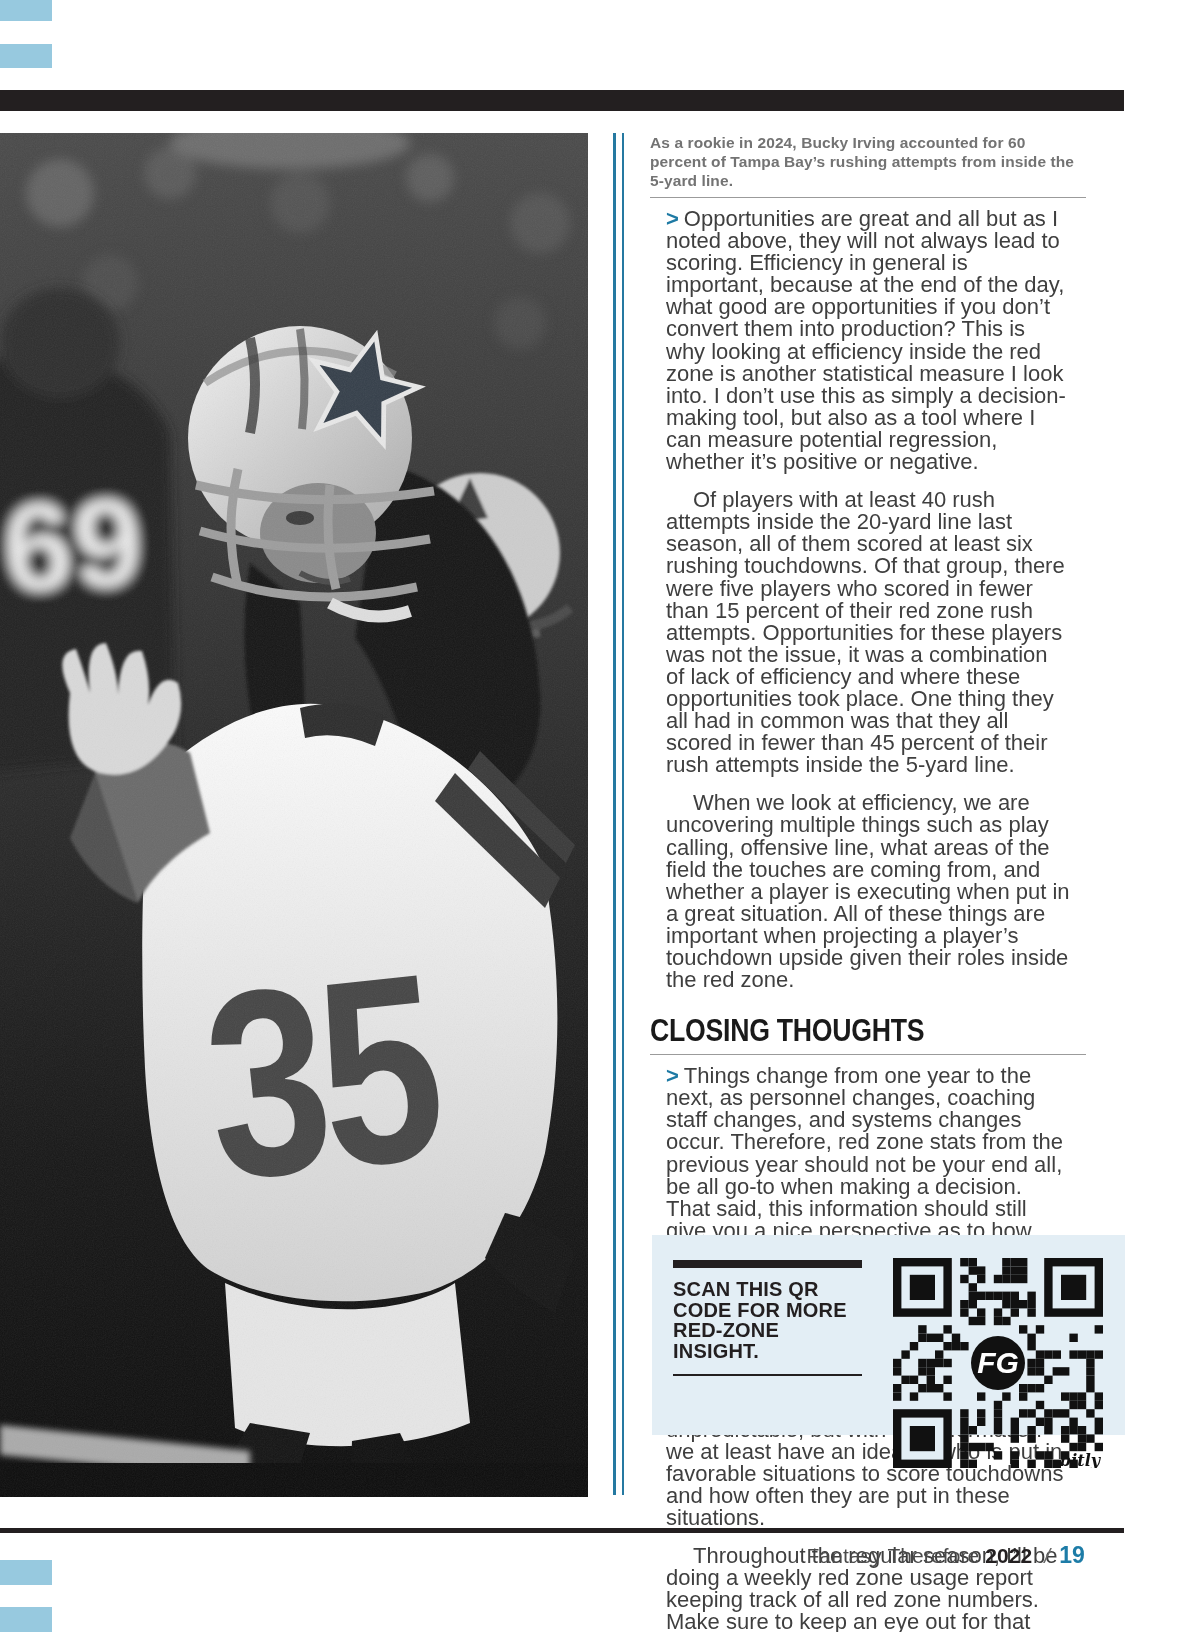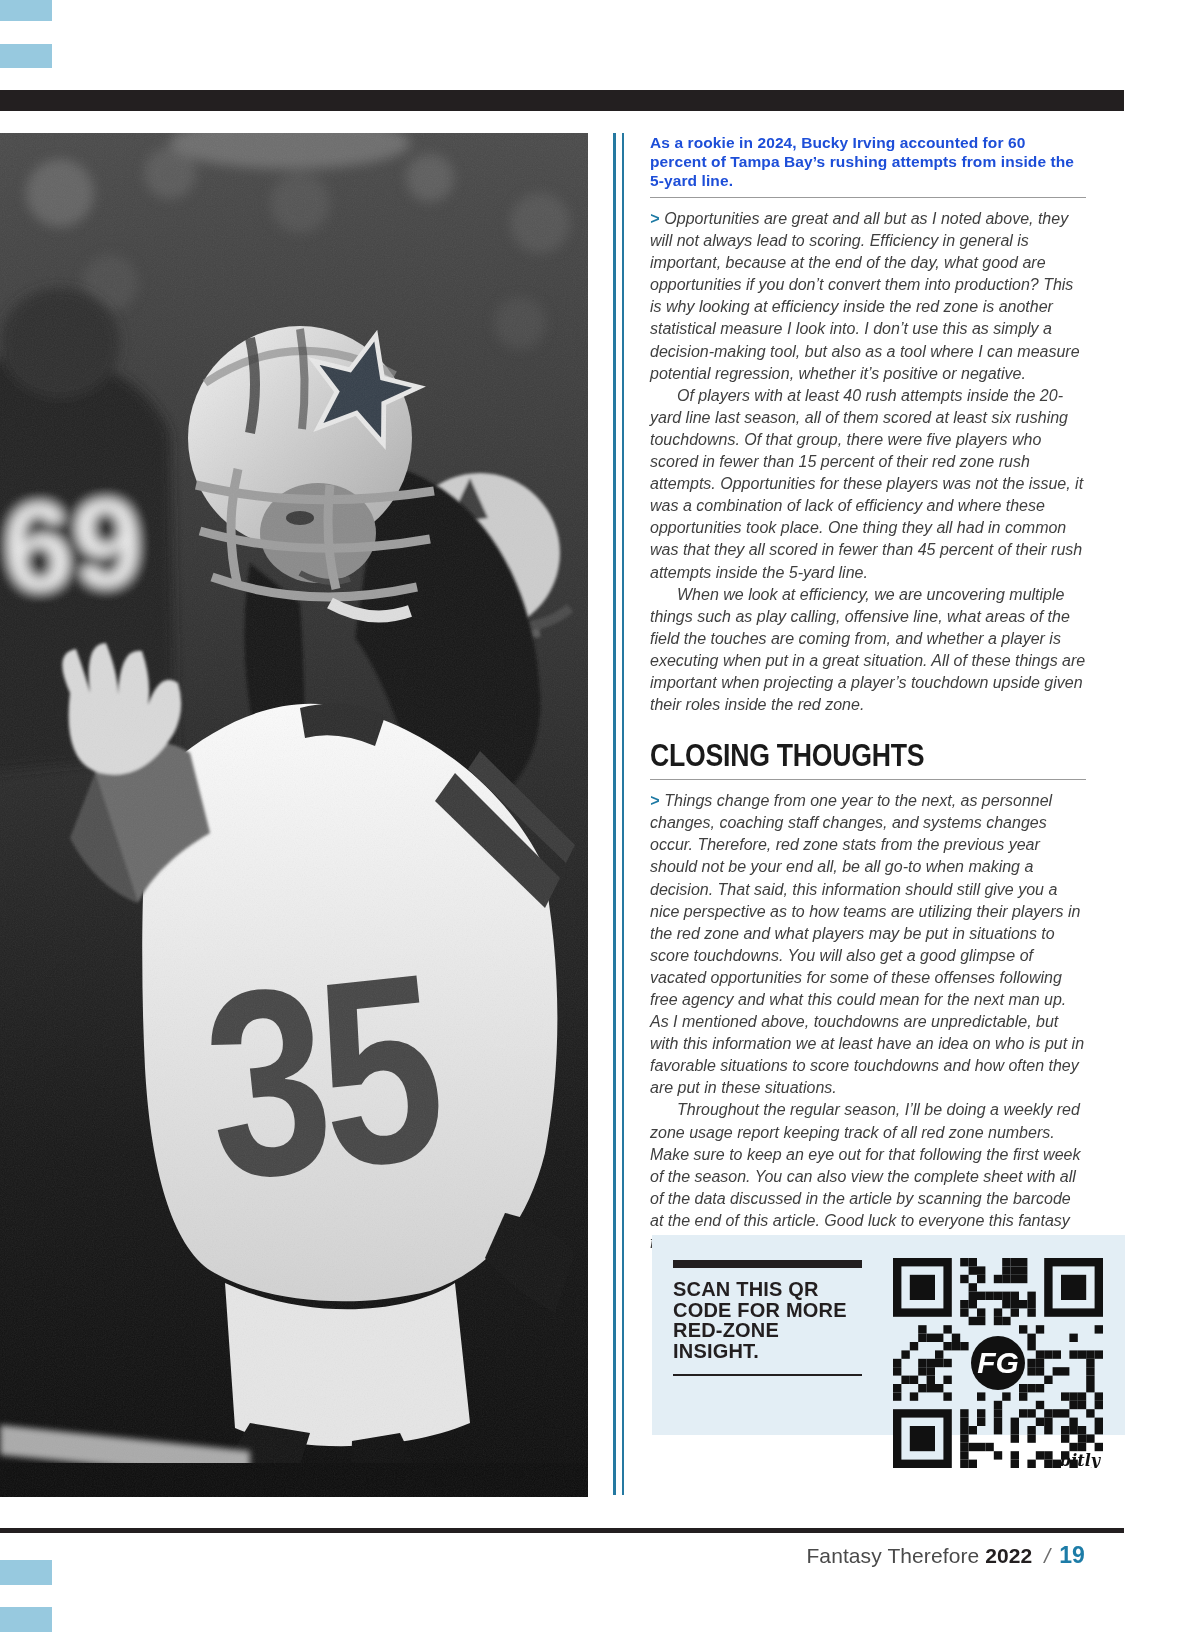--- a/index.html
+++ b/index.html
@@ -18,27 +18,27 @@
   
   .photo-wrap{position:absolute;left:0;top:133px;width:588px;height:1364px;overflow:hidden;background:#222;}
 
   
   .v-rule{position:absolute;top:133px;height:1362px;background:#2579a1;}
   .v-rule-1{left:613px;width:3px;}
   .v-rule-2{left:622px;width:2px;}
 
   
   .article{position:absolute;left:650px;top:133px;width:436px;}
-  .caption{font-weight:bold;font-size:15.5px;line-height:19px;color:#1d4ed8;letter-spacing:.1px;}
+  .caption{font-weight:bold;font-size:15.5px;line-height:19px;color:#737373;letter-spacing:.1px;}
   .display{font-weight:700;font-size:31px;line-height:32px;color:#1a1a1a;letter-spacing:-.3px;
            transform:scaleX(.86);transform-origin:0 50%;white-space:nowrap;}
   .h1-wrap{margin-top:24px;}
   .h2-wrap{margin-top:24px;}
   .rule-thin{height:1px;background:#9b9b9b;margin-top:7px;}
-  .body-p{font-size:16px;line-height:22.1px;color:#3f3f3f;margin:0;text-align:left;font-style:italic;}
+  .body-p{font-size:22px;line-height:22.1px;color:#3f3f3f;margin:16px;text-align:left;}
   .lead-p{margin-top:10px;}
   .indent{text-indent:27px;}
   .marker{color:#1e7aa4;font-weight:bold;margin-right:5px;}
 
   
   .qr-box{position:absolute;left:652px;top:1235px;width:473px;height:200px;background:#e3eef5;}
   .qr-left{position:absolute;left:21px;top:25px;width:200px;}
   .qr-topbar{width:189px;height:8px;background:#231f20;}
   .qr-label{width:195px;margin-top:11px;font-size:20px;line-height:20.5px;font-weight:bold;
             color:#231f20;letter-spacing:.2px;}

